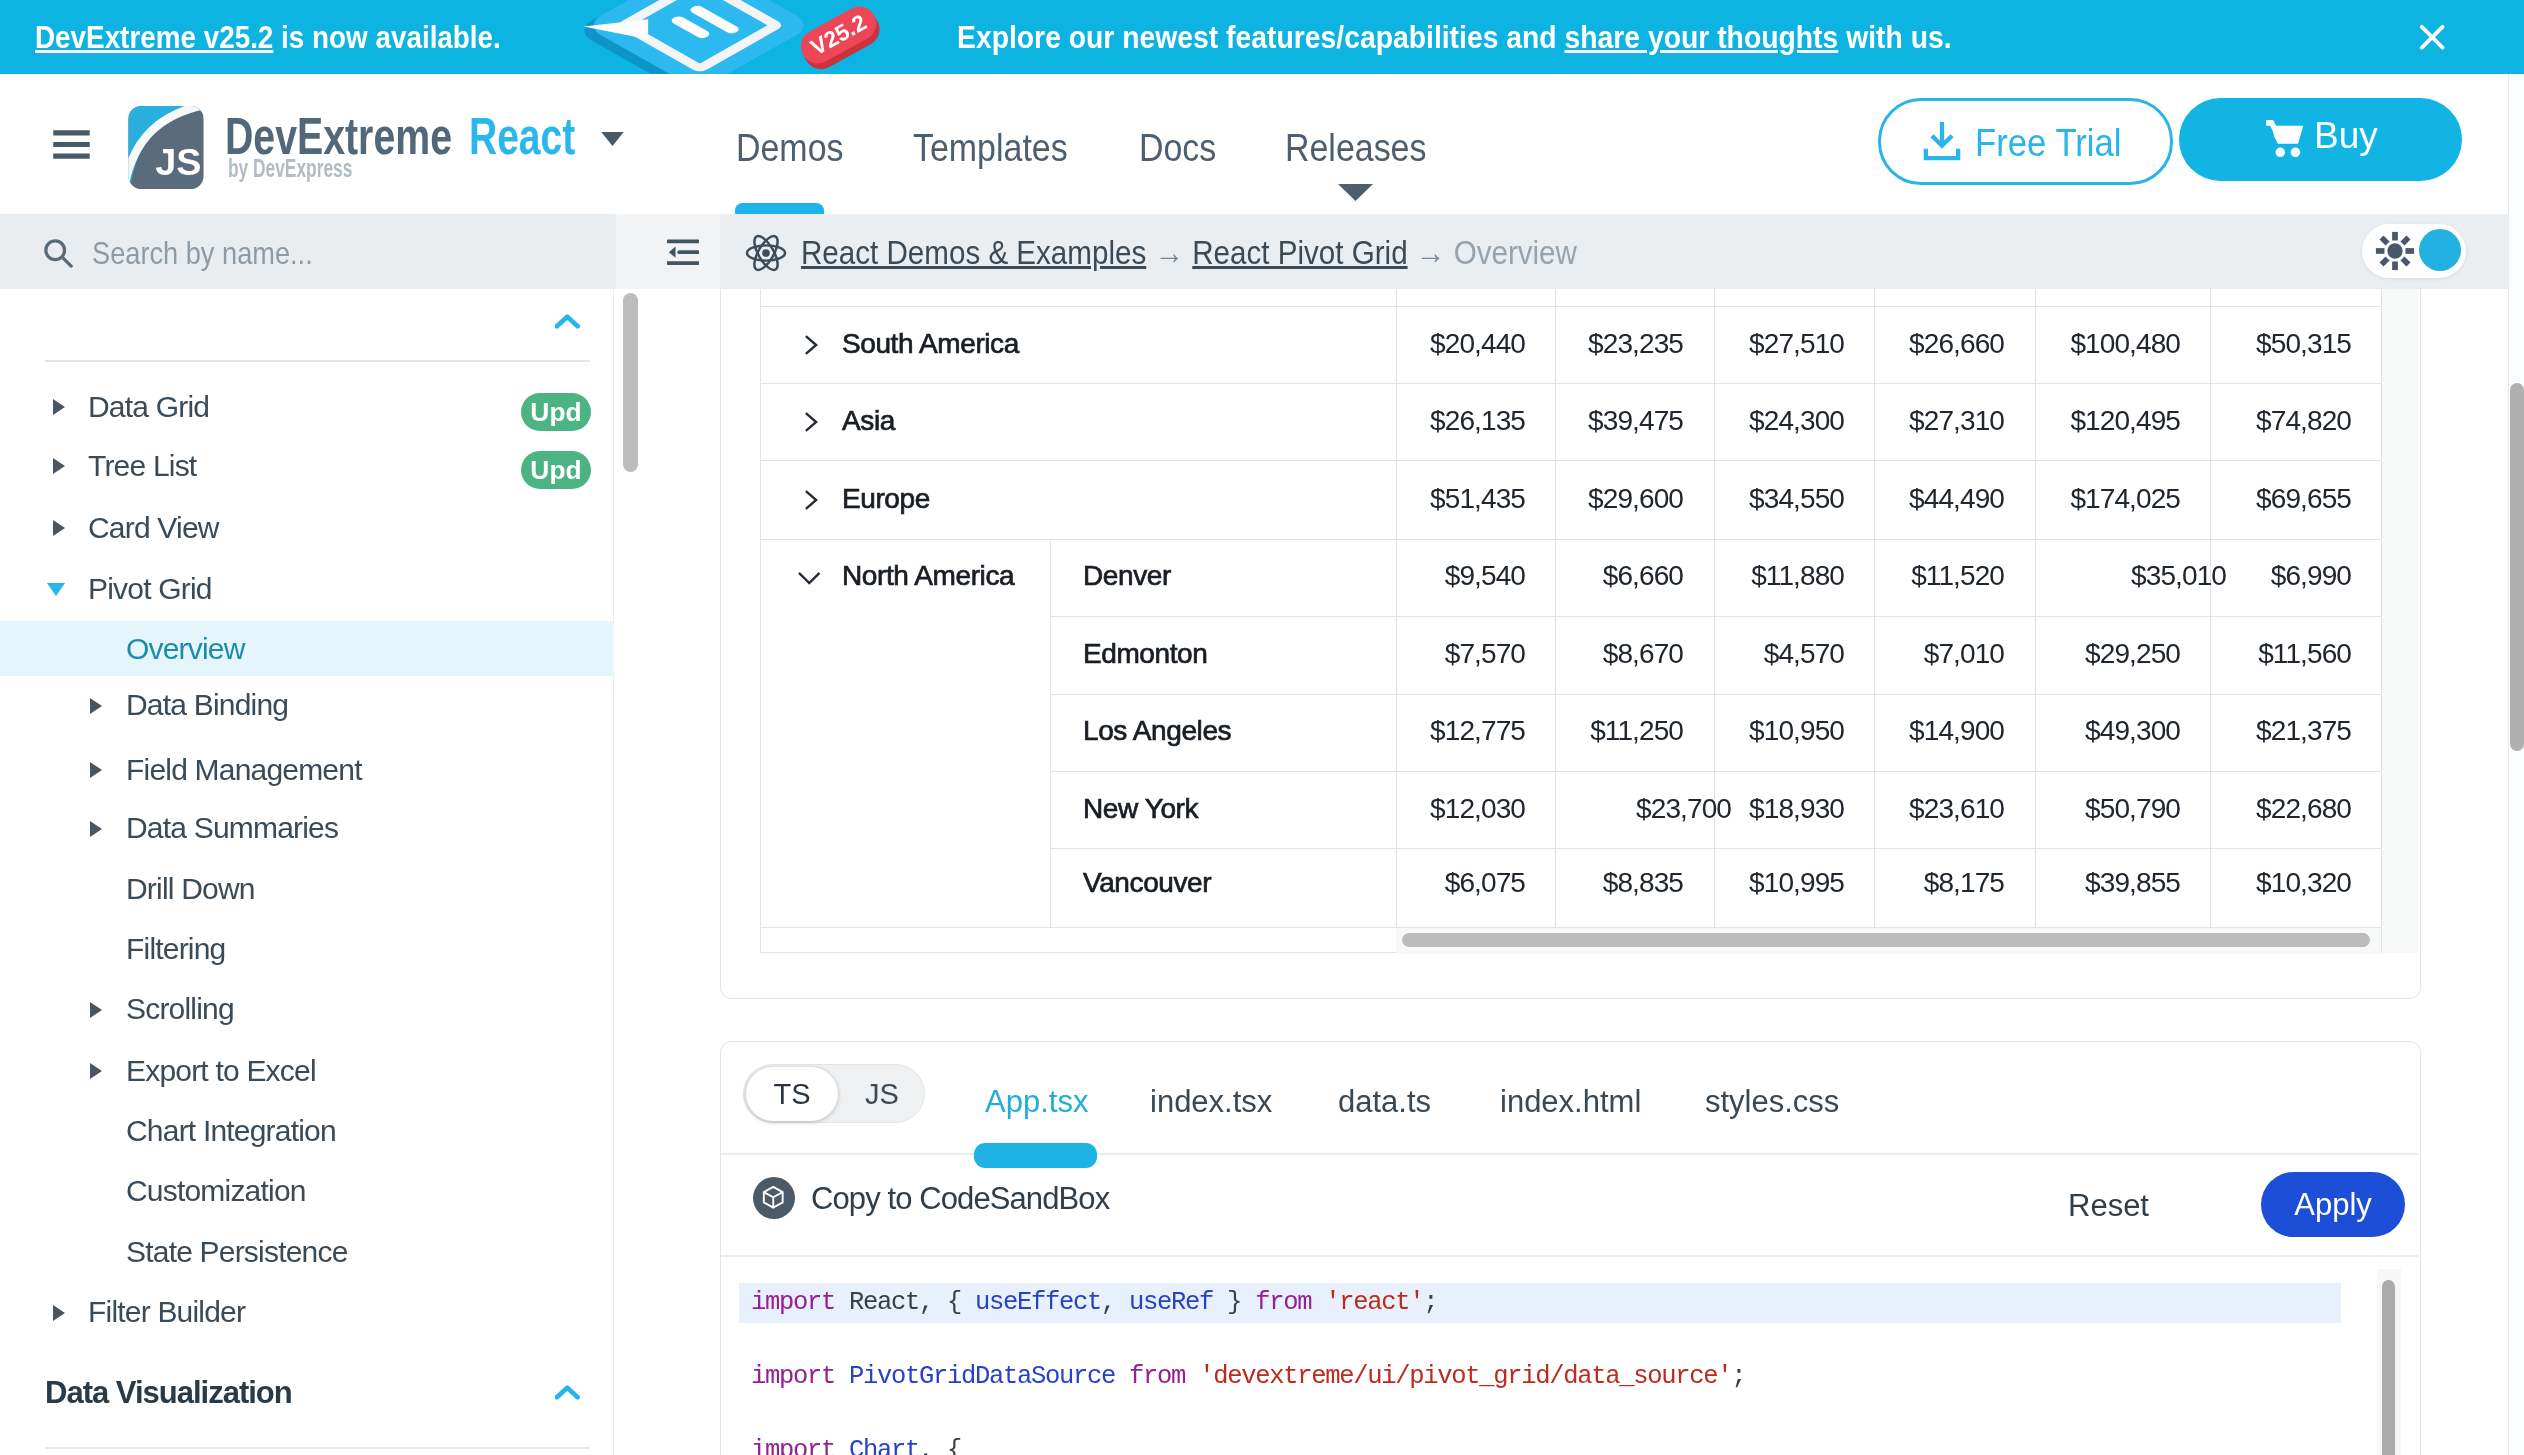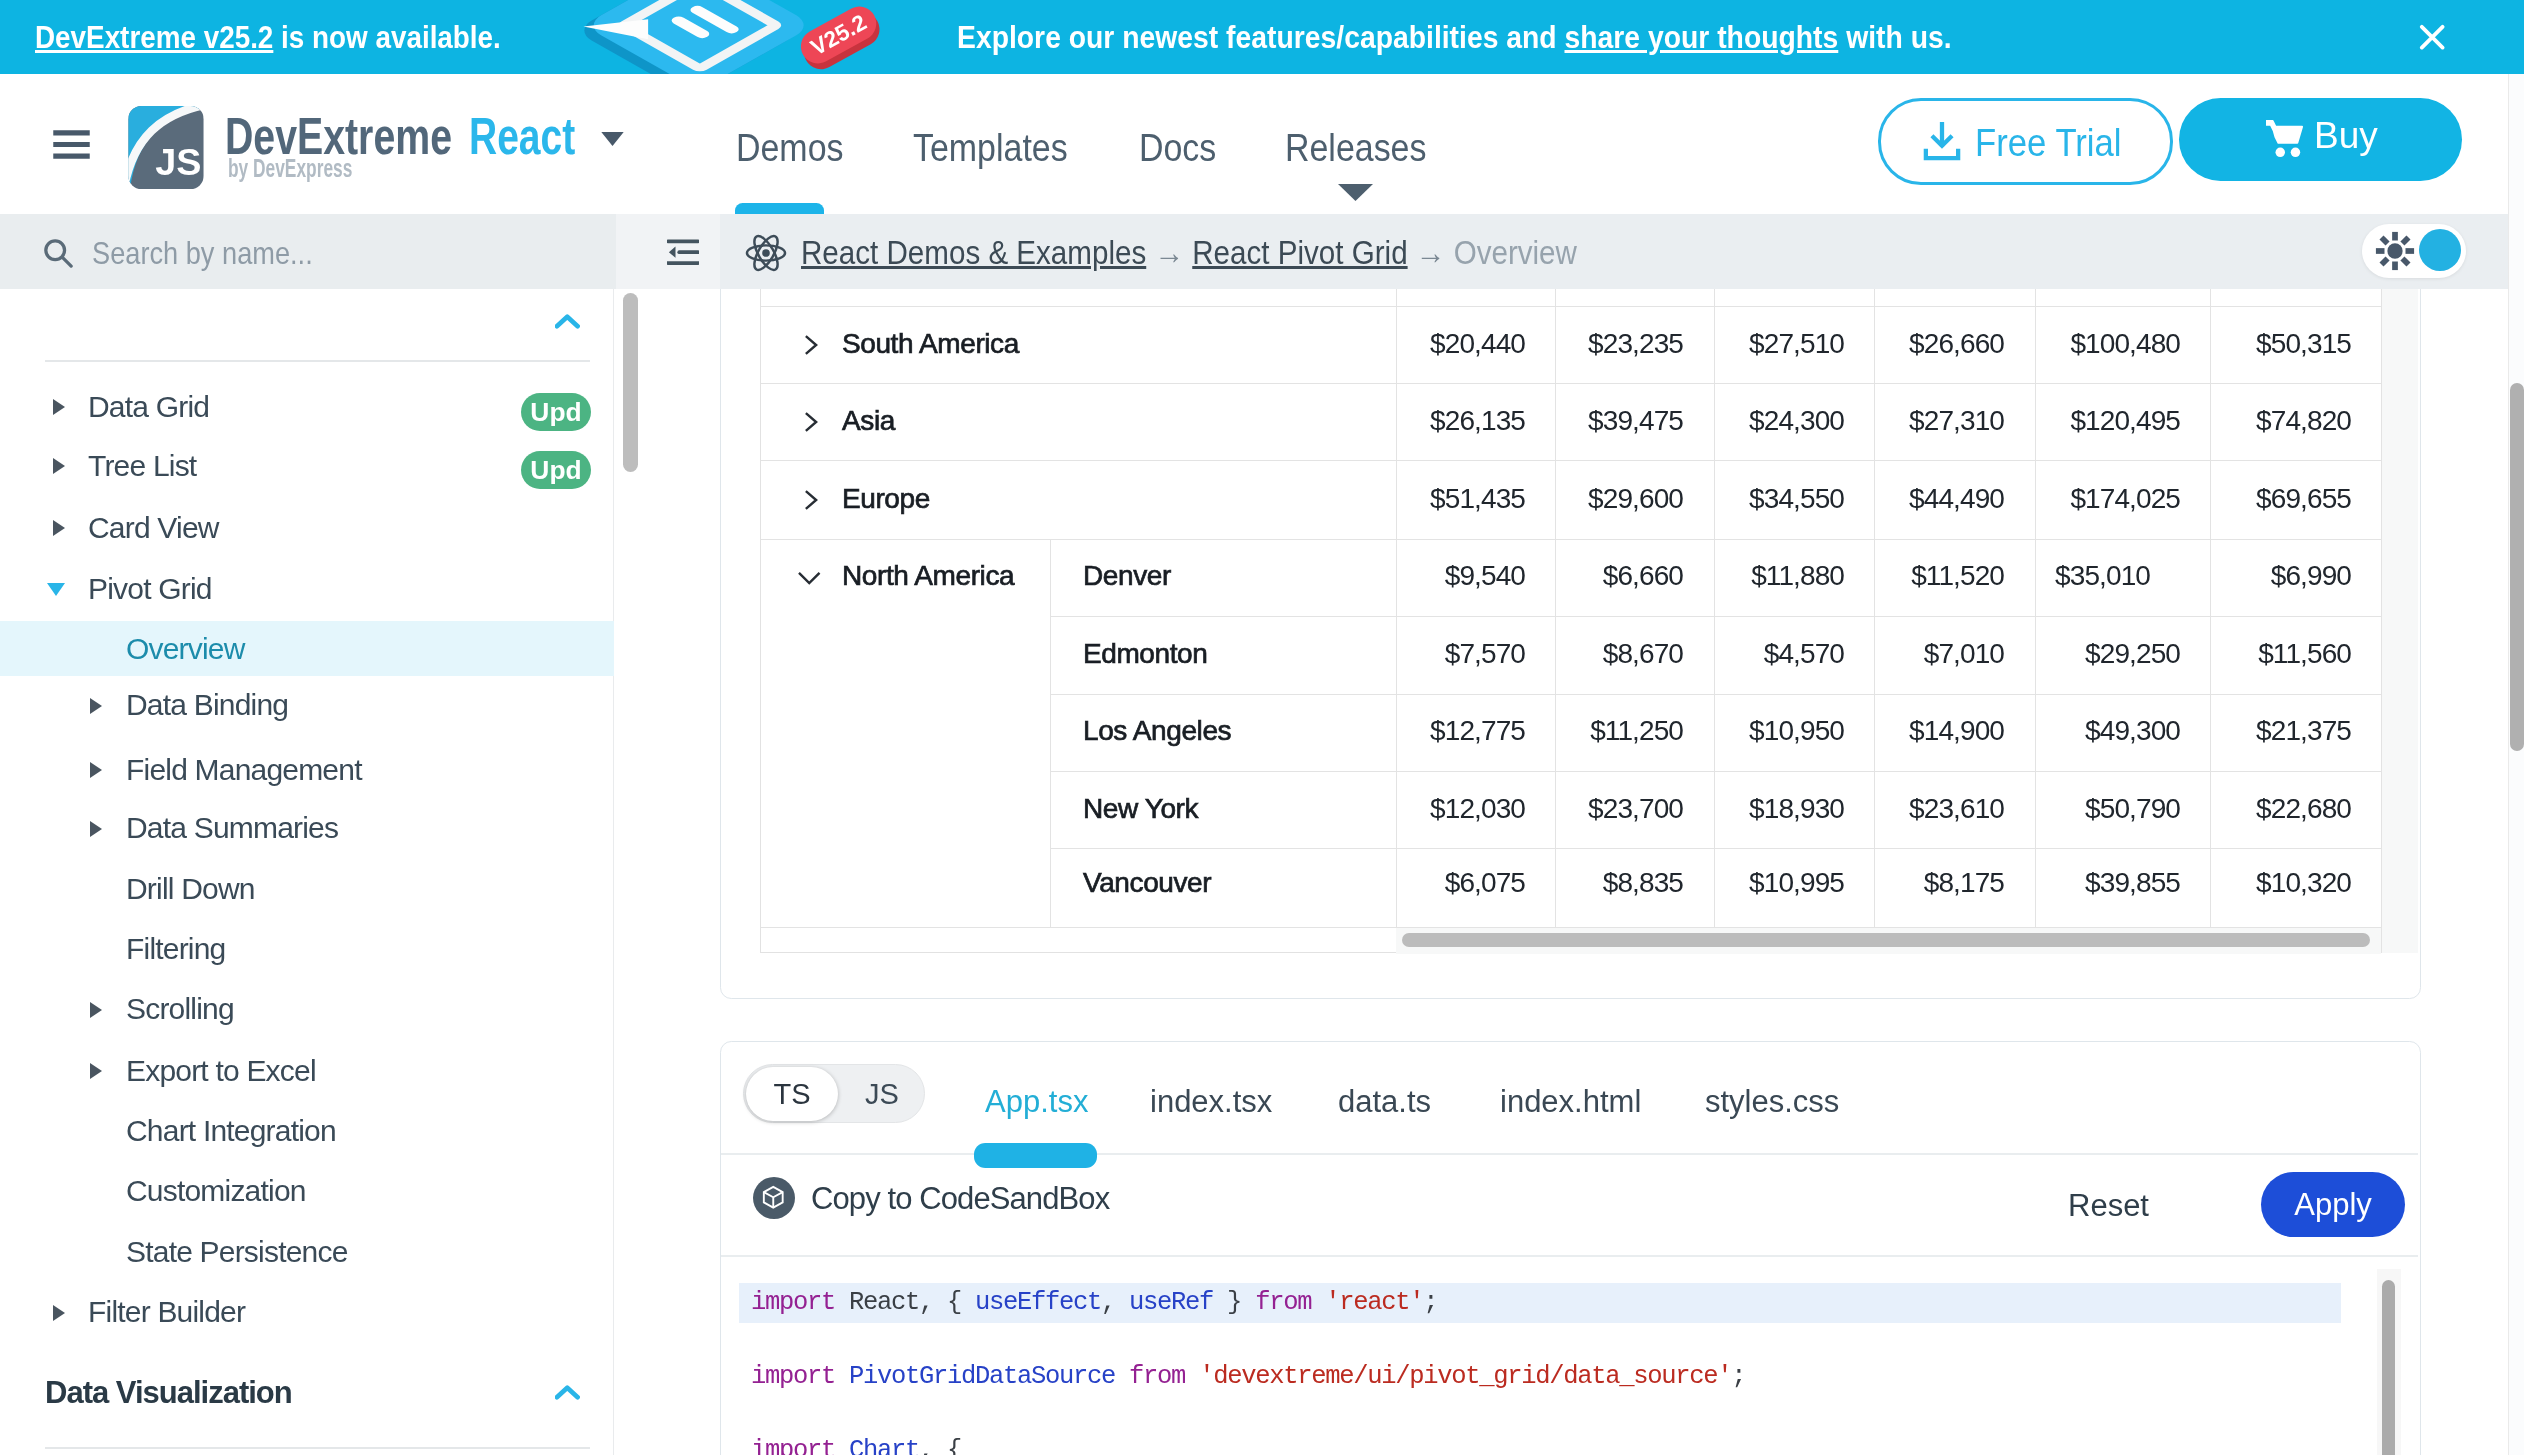--- a/index.html
+++ b/index.html
@@ -78,36 +78,36 @@
     <div class="vv" style="left:635px;top:219px;width:129px;">$51,435</div>
     <div class="vv" style="left:794px;top:219px;width:128px;">$29,600</div>
     <div class="vv" style="left:953px;top:219px;width:130px;">$34,550</div>
     <div class="vv" style="left:1113px;top:219px;width:130px;">$44,490</div>
     <div class="vv" style="left:1274px;top:219px;width:145px;">$174,025</div>
     <div class="vv" style="left:1449px;top:219px;width:141px;">$69,655</div>
     <div class="vv" style="left:635px;top:296px;width:129px;">$9,540</div>
     <div class="vv" style="left:794px;top:296px;width:128px;">$6,660</div>
     <div class="vv" style="left:953px;top:296px;width:130px;">$11,880</div>
     <div class="vv" style="left:1113px;top:296px;width:130px;">$11,520</div>
-    <div class="vv" style="left:1244px;top:296px;width:145px;">$35,010</div>
+    <div class="vv" style="left:1320px;top:296px;width:145px;">$35,010</div>
     <div class="vv" style="left:1449px;top:296px;width:141px;">$6,990</div>
     <div class="vv" style="left:635px;top:374px;width:129px;">$7,570</div>
     <div class="vv" style="left:794px;top:374px;width:128px;">$8,670</div>
     <div class="vv" style="left:953px;top:374px;width:130px;">$4,570</div>
     <div class="vv" style="left:1113px;top:374px;width:130px;">$7,010</div>
     <div class="vv" style="left:1274px;top:374px;width:145px;">$29,250</div>
     <div class="vv" style="left:1449px;top:374px;width:141px;">$11,560</div>
     <div class="vv" style="left:635px;top:451px;width:129px;">$12,775</div>
     <div class="vv" style="left:794px;top:451px;width:128px;">$11,250</div>
     <div class="vv" style="left:953px;top:451px;width:130px;">$10,950</div>
     <div class="vv" style="left:1113px;top:451px;width:130px;">$14,900</div>
     <div class="vv" style="left:1274px;top:451px;width:145px;">$49,300</div>
     <div class="vv" style="left:1449px;top:451px;width:141px;">$21,375</div>
     <div class="vv" style="left:635px;top:529px;width:129px;">$12,030</div>
-    <div class="vv" style="left:794px;top:529px;width:128px;">$23,700</div>
+    <div class="vv" style="left:842px;top:529px;width:128px;">$23,700</div>
     <div class="vv" style="left:953px;top:529px;width:130px;">$18,930</div>
     <div class="vv" style="left:1113px;top:529px;width:130px;">$23,610</div>
     <div class="vv" style="left:1274px;top:529px;width:145px;">$50,790</div>
     <div class="vv" style="left:1449px;top:529px;width:141px;">$22,680</div>
     <div class="vv" style="left:635px;top:603px;width:129px;">$6,075</div>
     <div class="vv" style="left:794px;top:603px;width:128px;">$8,835</div>
     <div class="vv" style="left:953px;top:603px;width:130px;">$10,995</div>
     <div class="vv" style="left:1113px;top:603px;width:130px;">$8,175</div>
     <div class="vv" style="left:1274px;top:603px;width:145px;">$39,855</div>
     <div class="vv" style="left:1449px;top:603px;width:141px;">$10,320</div>

